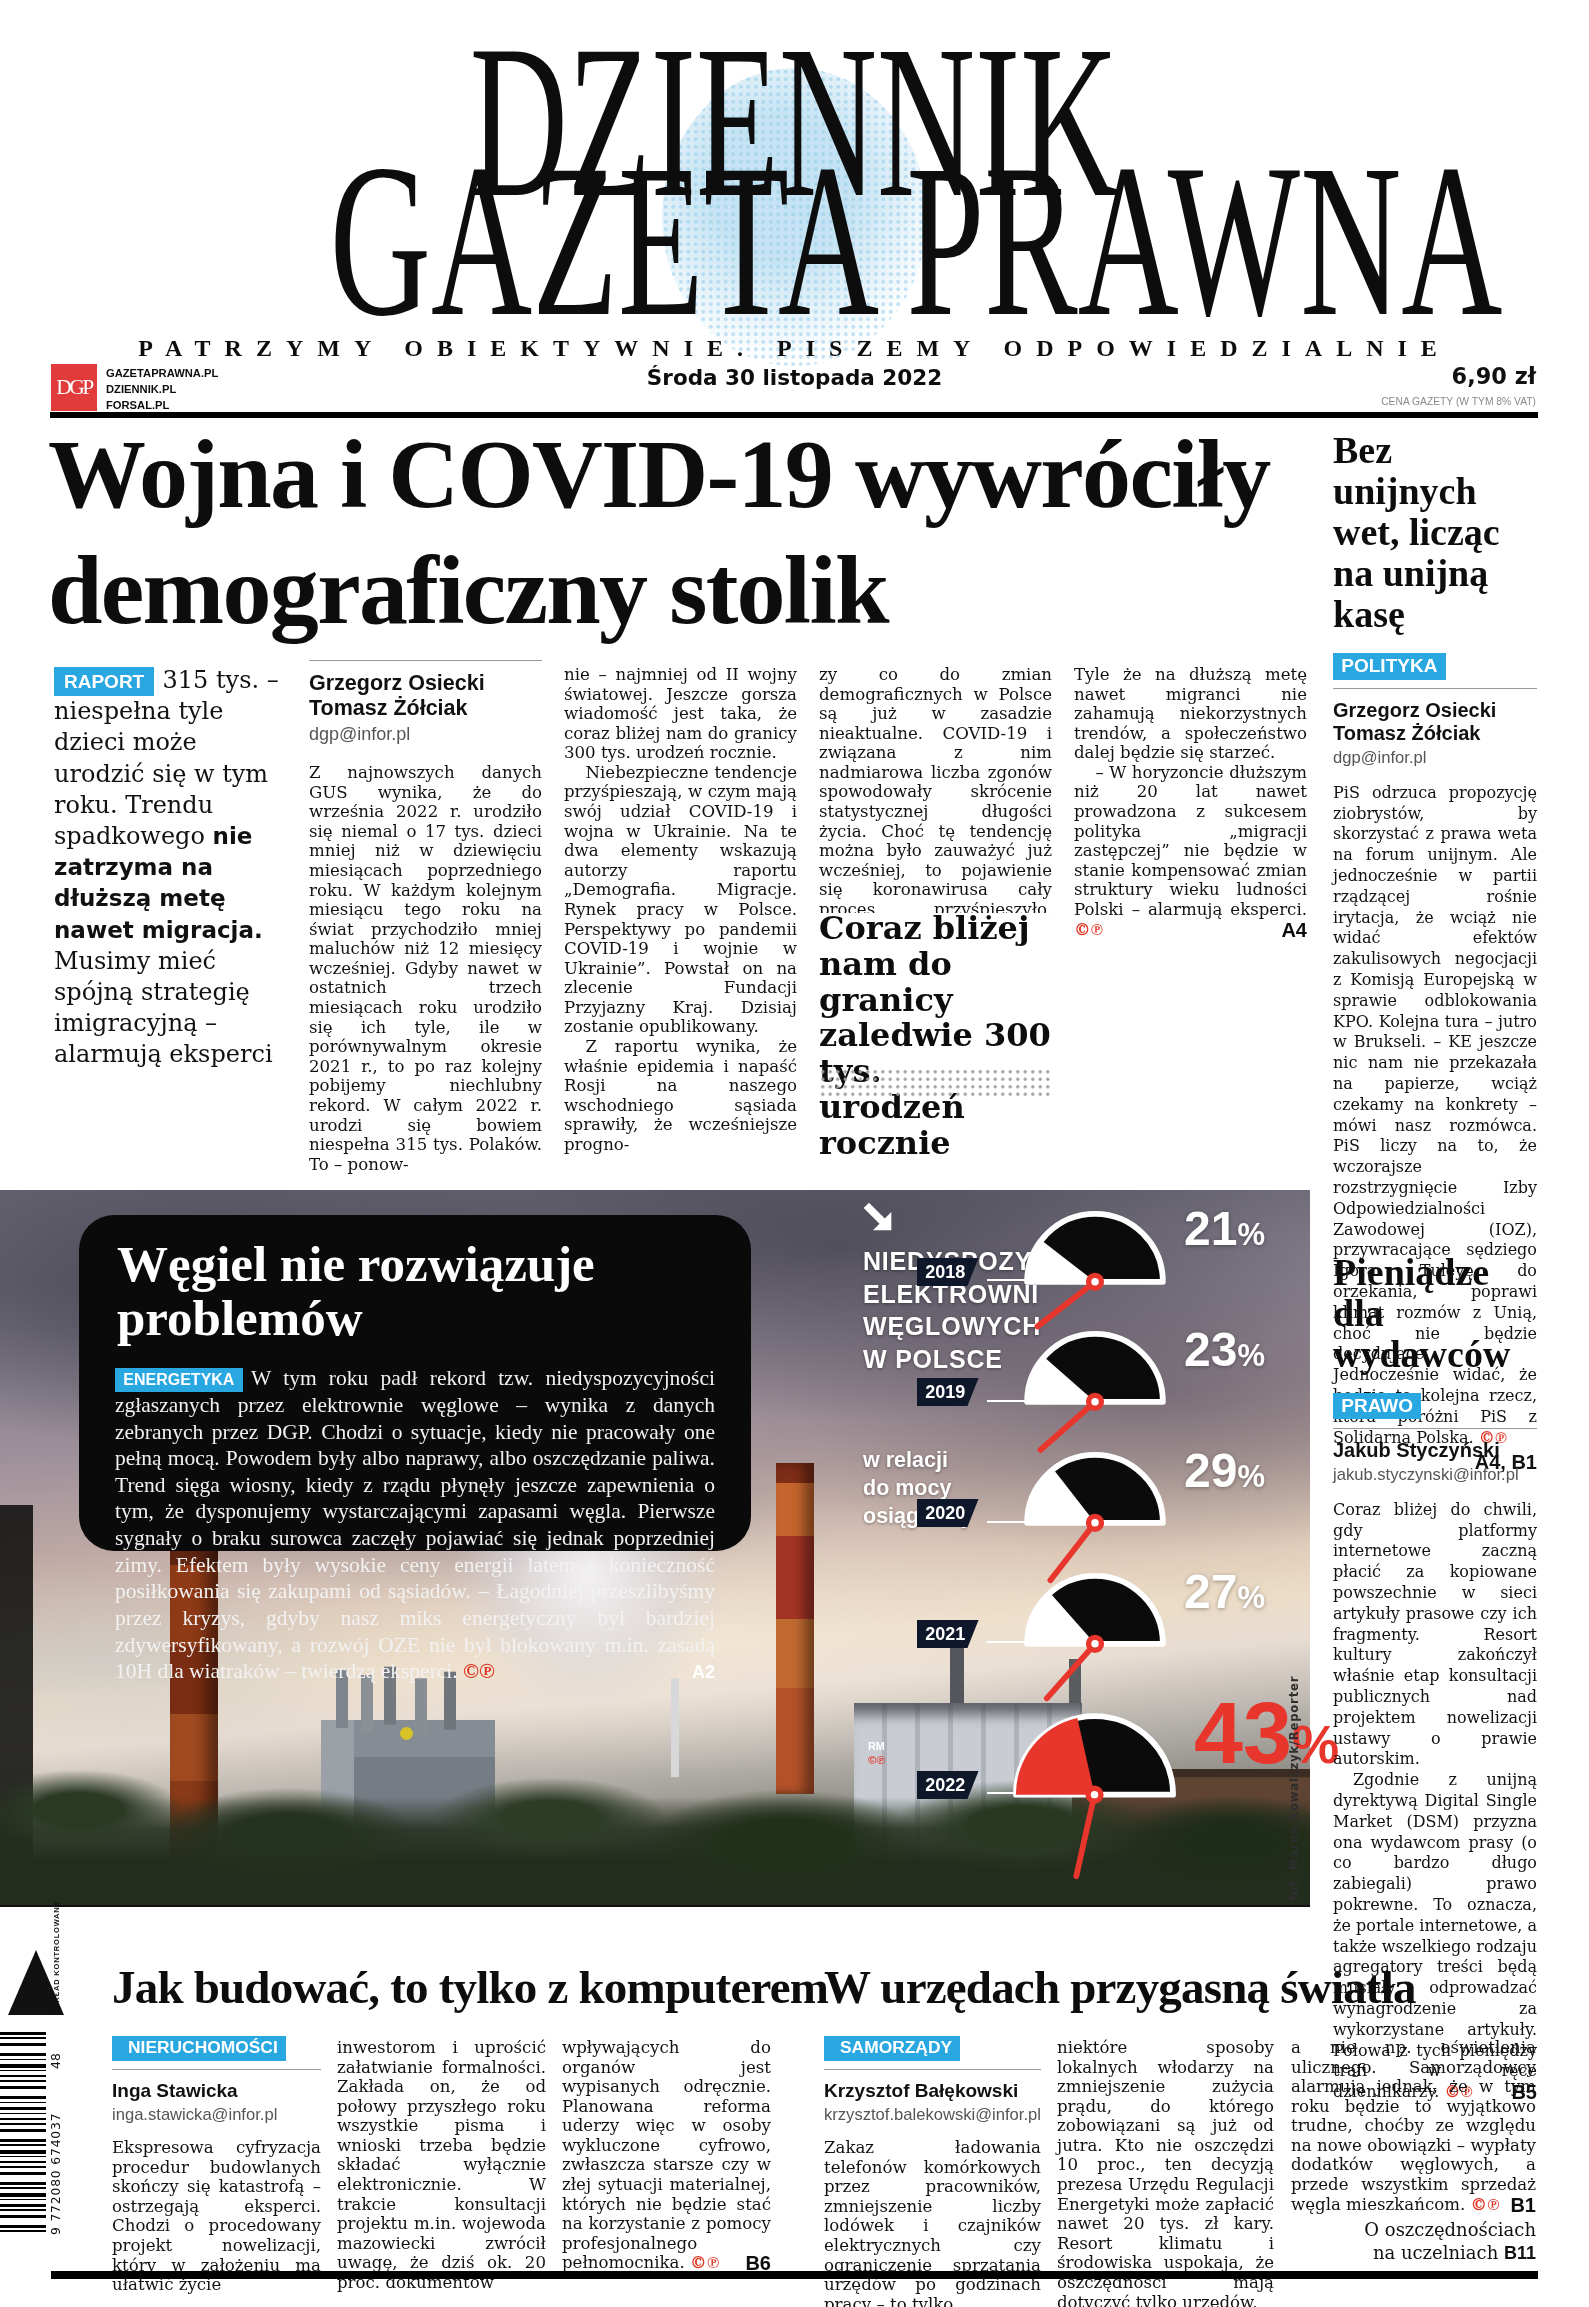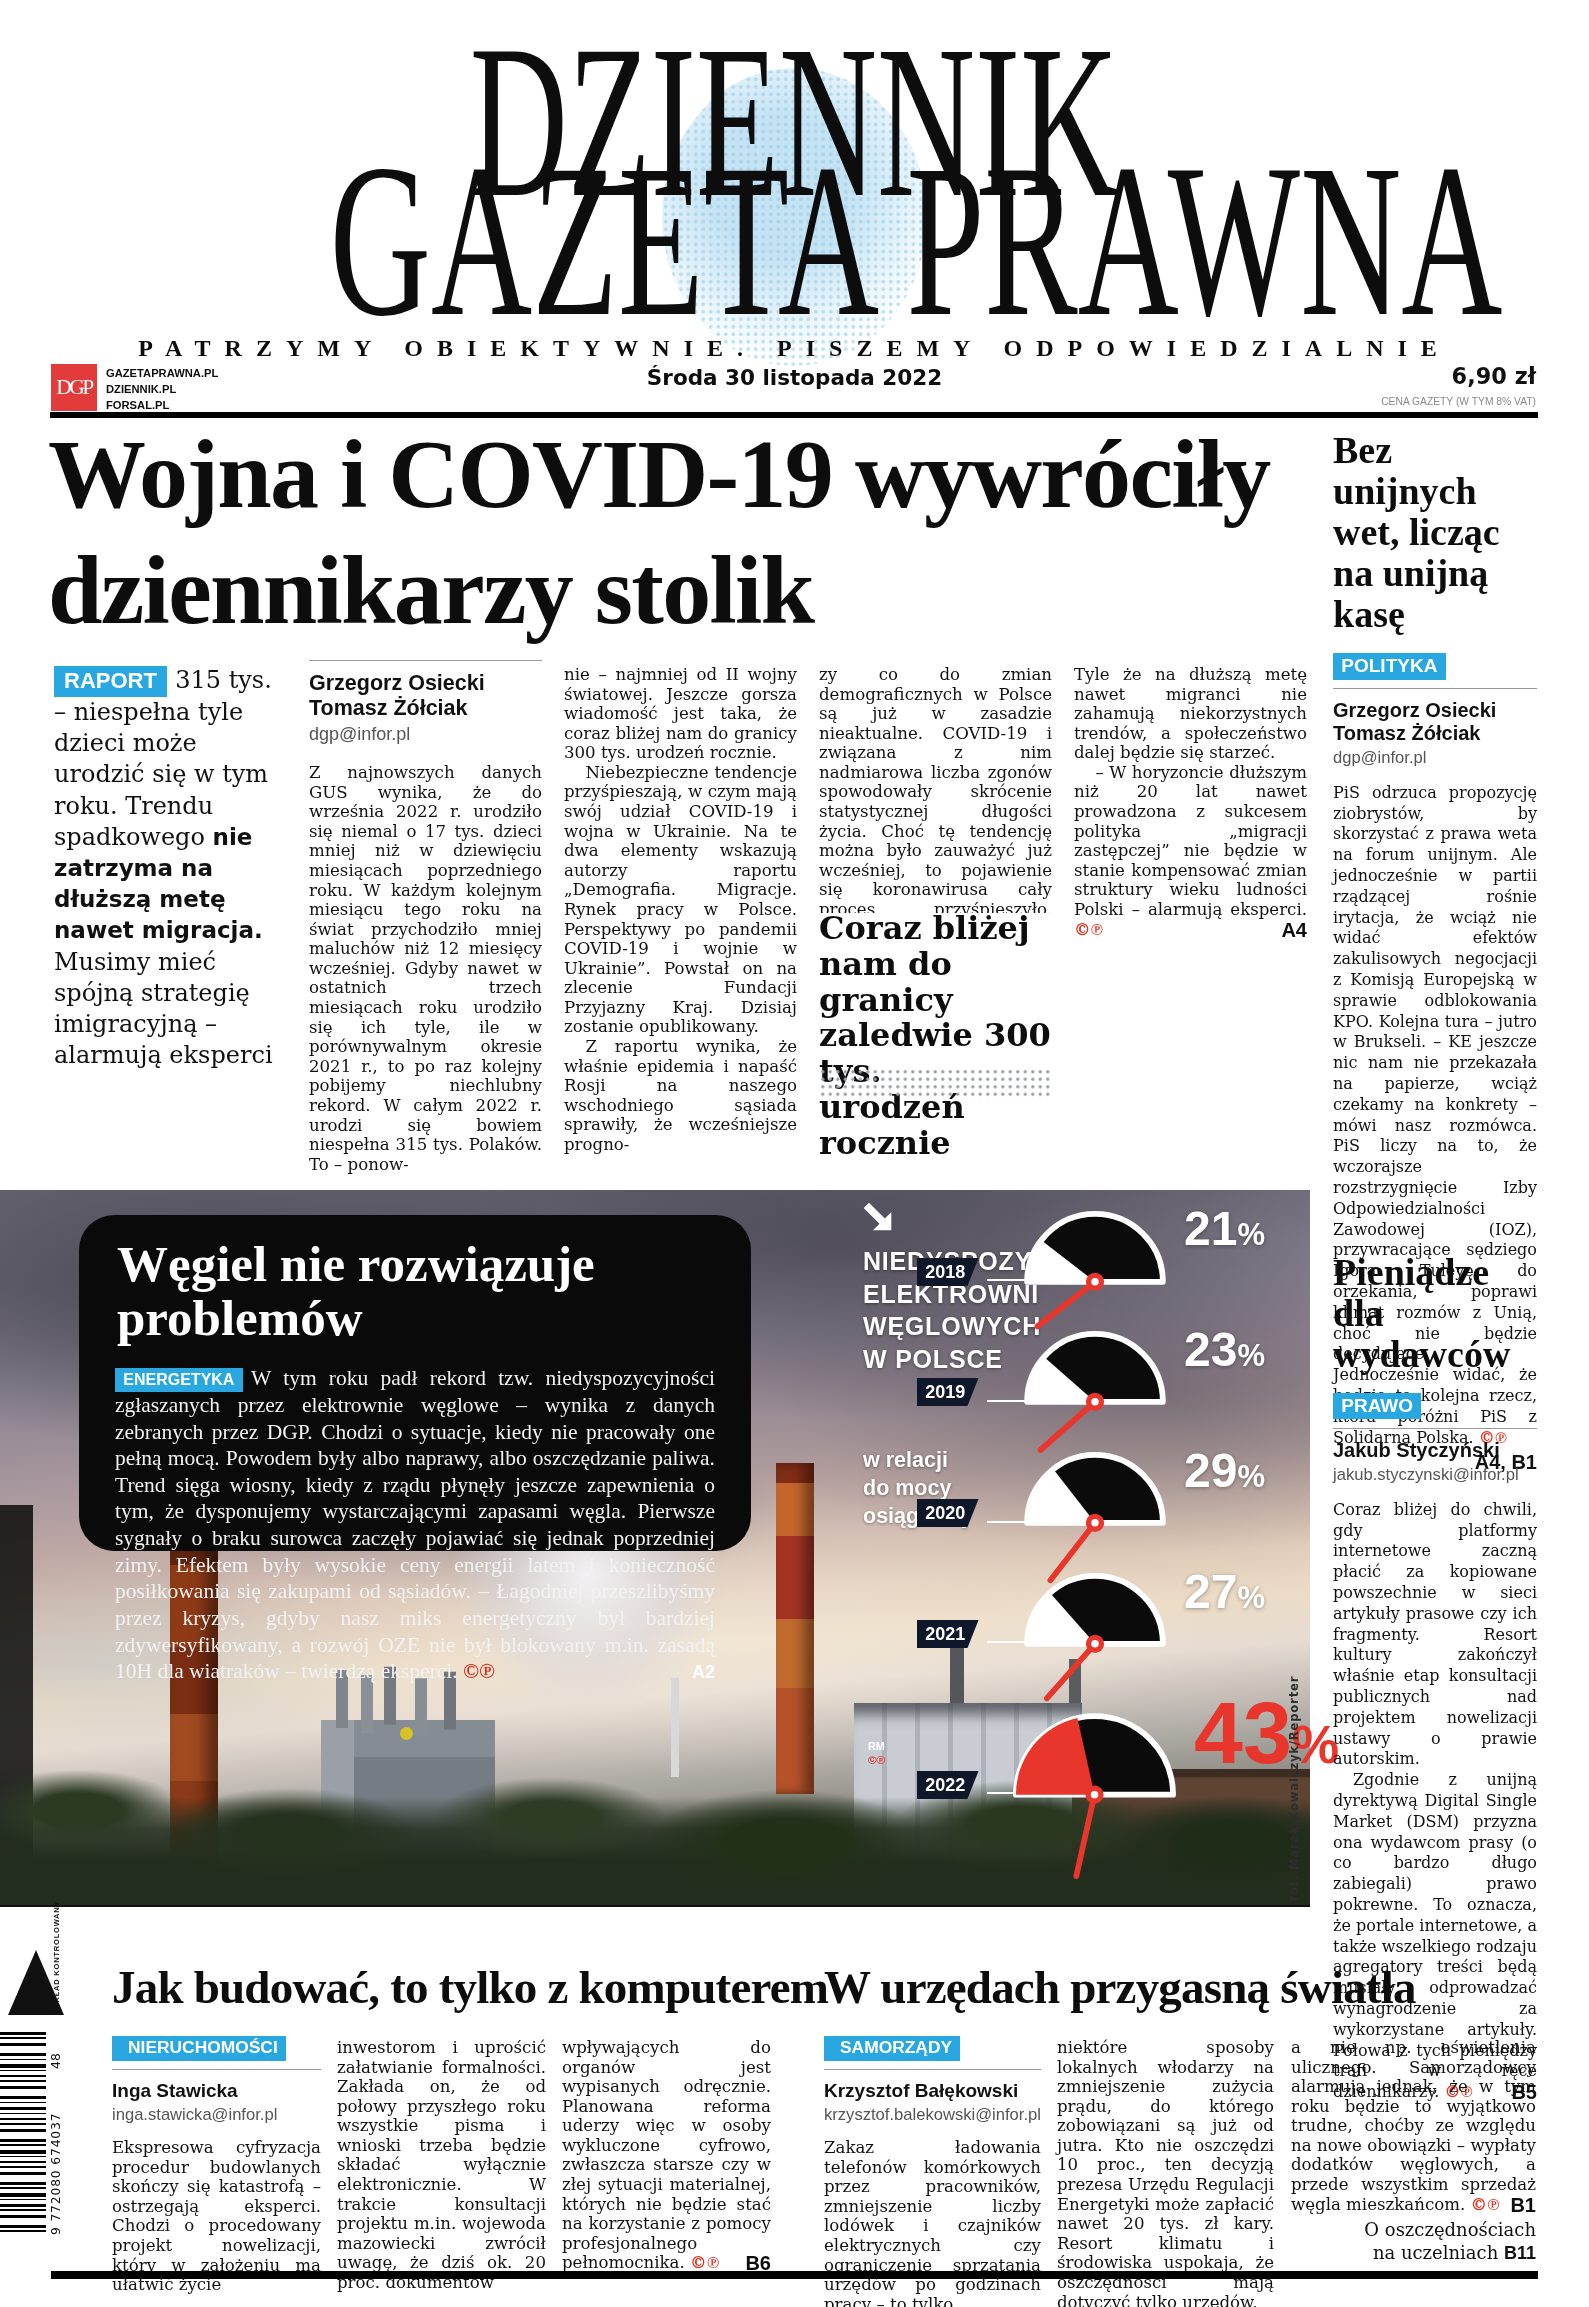--- a/index.html
+++ b/index.html
@@ -35,21 +35,21 @@
   
   .main-headline{position:absolute;left:48px;top:417px;width:1279px;
     font:700 98px/1.18 "Liberation Serif",serif;letter-spacing:-1.7px;color:#0d0d0d;}
   .tag{display:inline-block;background:#29a7e1;color:#fff;
     font:700 19px/1 "Liberation Sans",sans-serif;padding:3.3px 8.3px 4.1px;vertical-align:middle;}
   .col{position:absolute;width:233px;text-align:justify;}
   .col p{margin:0;font:400 16.6px/1.18 "DejaVu Serif",serif;}
   .col p + p{text-indent:21.5px;}
   .lead-col{left:54px;top:665px;height:513px;overflow:hidden;
     font:400 24px/1.3 "DejaVu Serif",serif;text-align:left;}
-  .lead-col .tag{font-size:22px;padding:4.1px 10px 5px;margin-right:8.3px;}
+  .lead-col .tag{font-size:19px;padding:4.1px 10px 5px;margin-right:8.3px;}
   .lead-bold{font:700 23px/1.3 "DejaVu Sans",sans-serif;}
   .c2{left:309px;top:660px;}
   .c3{left:564px;top:665px;height:517px;overflow:hidden;}
   .c4{left:819px;top:665px;}
   .c4 .clip{height:248px;overflow:hidden;}
   .c5{left:1074px;top:665px;height:530px;overflow:hidden;}
   .byline-rule{width:233px;height:0.8px;background:#9a9a9a;margin-bottom:10px;}
   .byline{font:700 21.5px/1.15 "Liberation Sans",sans-serif;white-space:pre-line;text-align:left;}
   .email{font:400 18px/1.2 "Liberation Sans",sans-serif;color:#555;margin:3.3px 0 18px;text-align:left;}
   .pull-quote{position:absolute;left:819px;top:911px;width:248px;
@@ -182,21 +182,21 @@
   <div class="sites">GAZETAPRAWNA.PL
 DZIENNIK.PL
 FORSAL.PL</div>
   <div class="date-center">Środa 30 listopada 2022</div>
   <div class="price">6,90 zł</div>
   <div class="price-note">CENA GAZETY (W TYM 8% VAT)</div>
   <div class="toprule"></div>
 
   <div class="main-headline">
     <div>Wojna i COVID-19 wywróciły</div>
-    <div>dziennikarzy stolik</div>
+    <div>demograficzny stolik</div>
   </div>
 
   <div class="col lead-col">
     <span class="tag">RAPORT</span><span>315 tys. – niespełna tyle dzieci może urodzić się w tym roku. Trendu spadkowego </span><span class="lead-bold">nie zatrzyma na dłuższą metę nawet migracja.</span><span> Musimy mieć spójną strategię imigracyjną – alarmują eksperci</span>
   </div>
 
   <div class="col c2">
     <div class="byline-rule"></div>
     <div class="byline">Grzegorz Osiecki
 Tomasz Żółciak</div>

